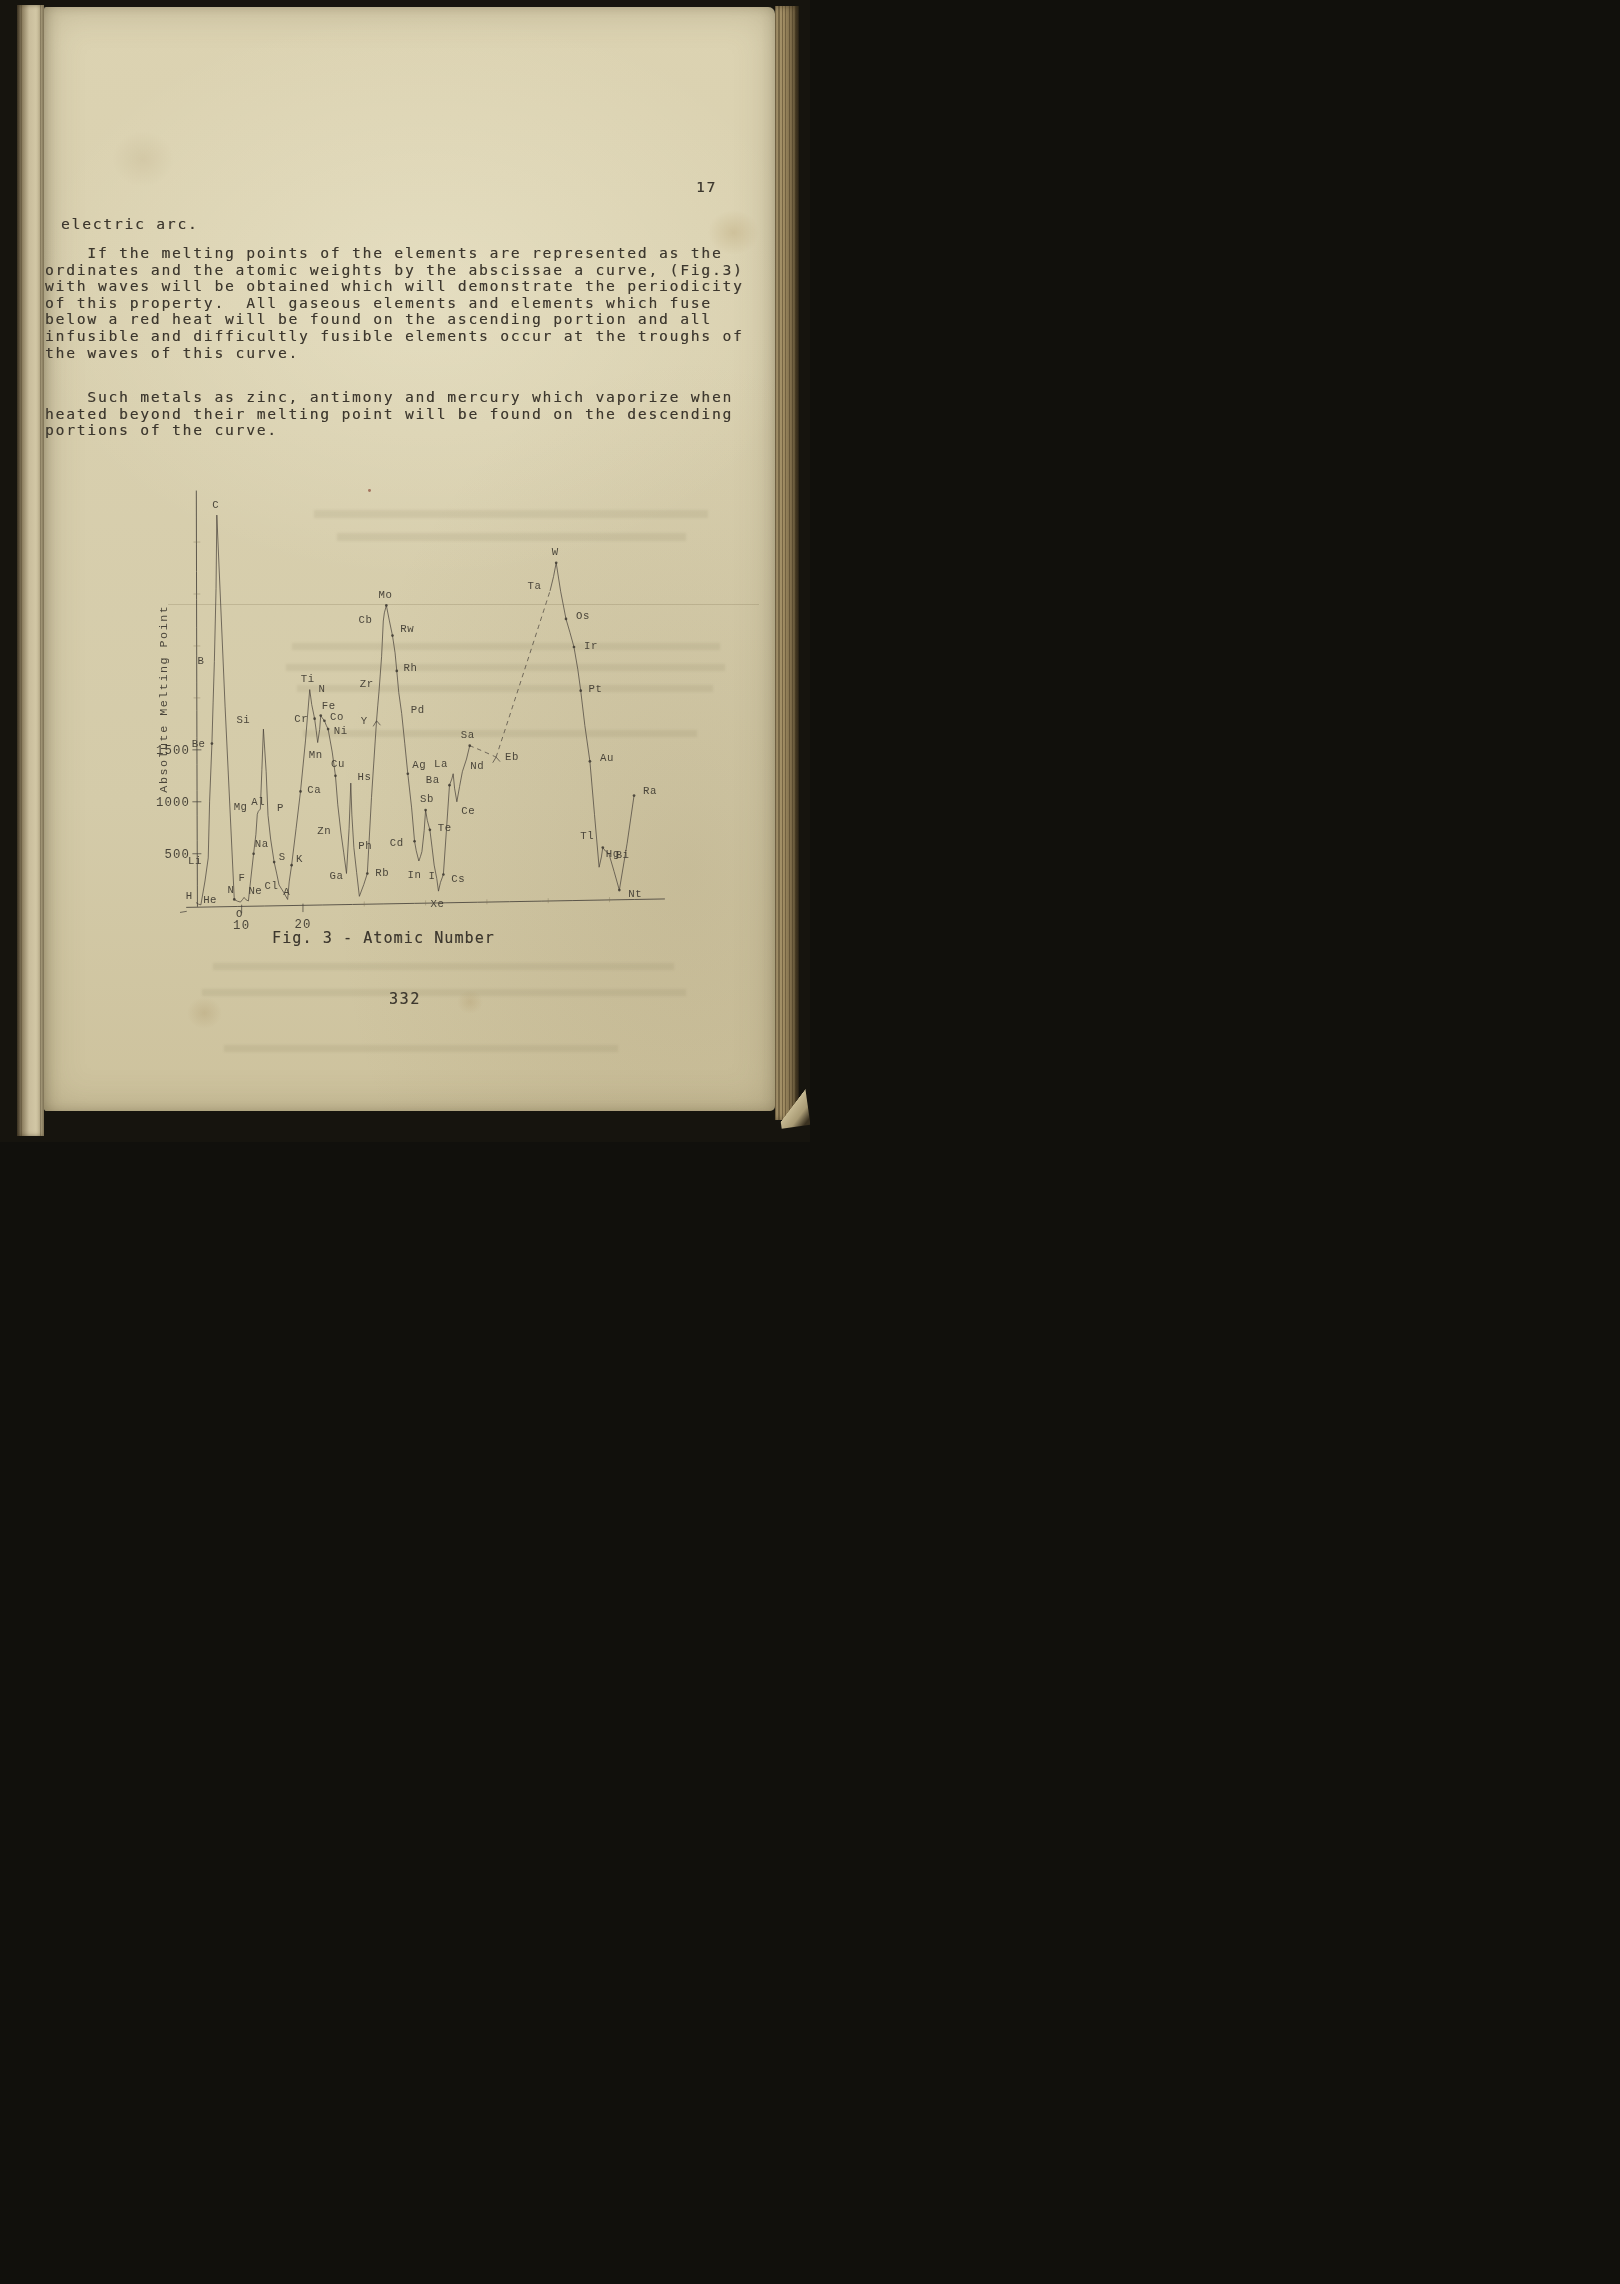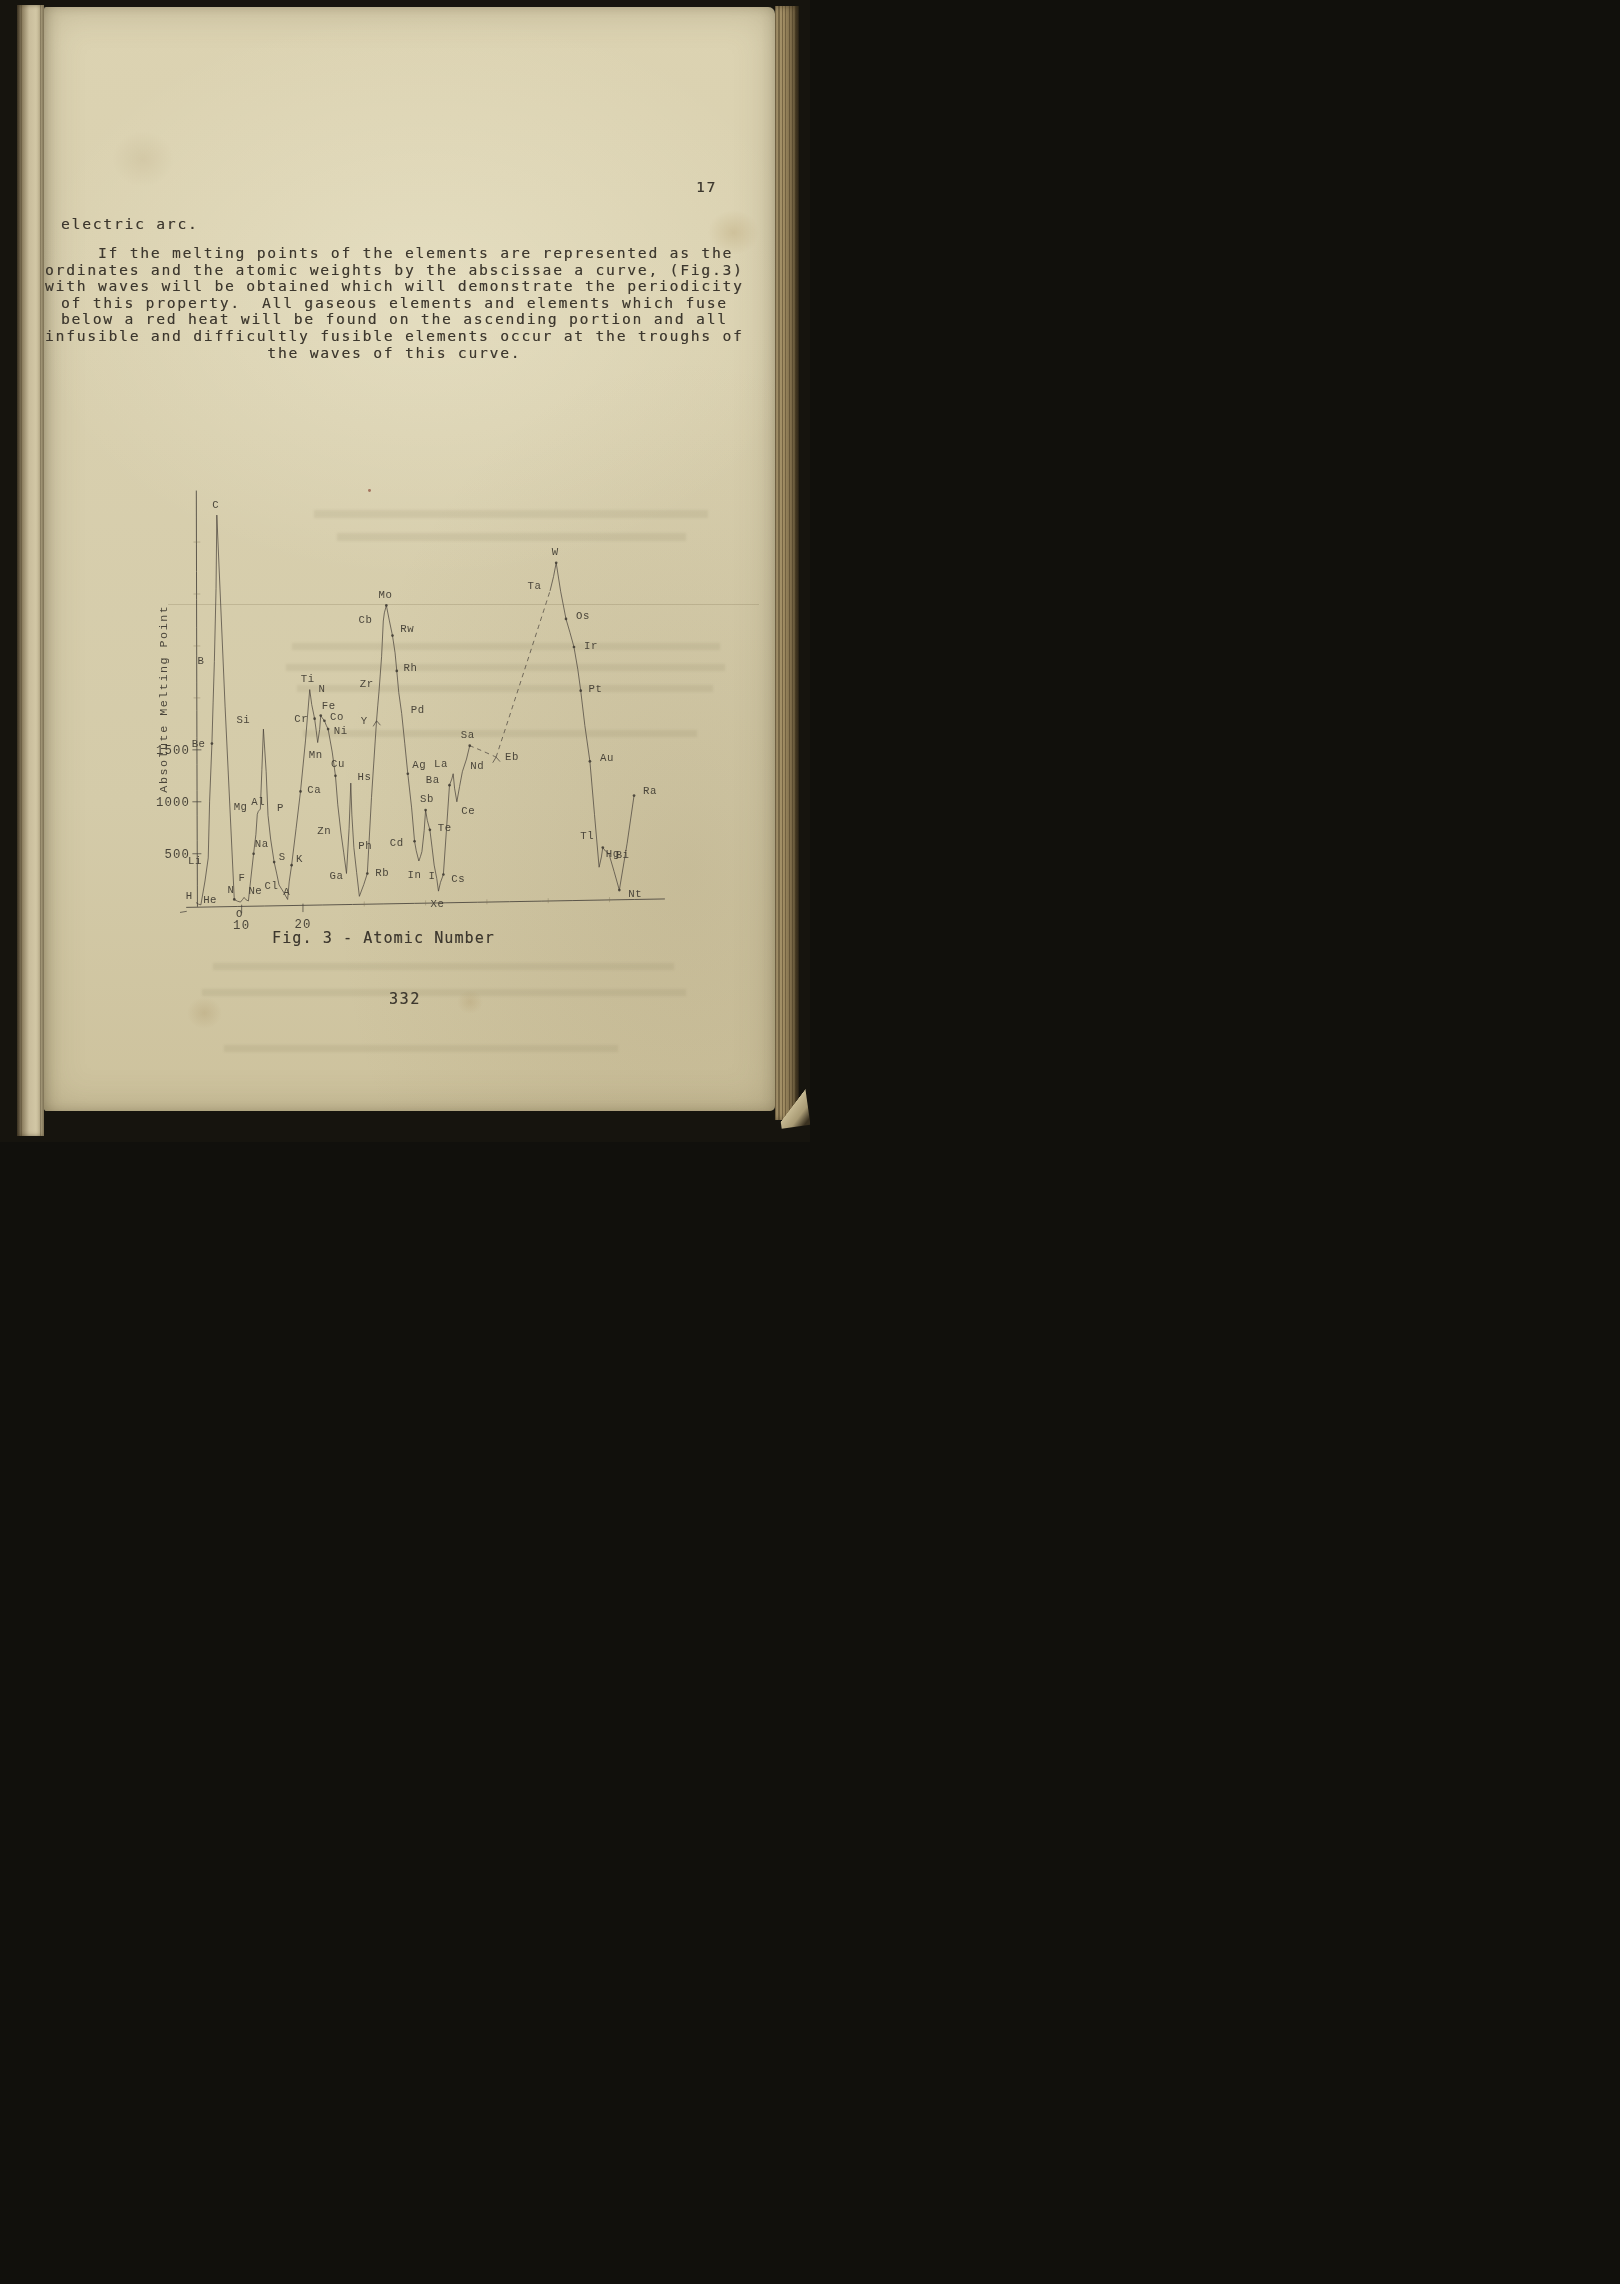--- a/index.html
+++ b/index.html
@@ -66,27 +66,30 @@
     <div class="ghost" style="left:180px;top:1038px;width:394px;height:6.8px;"></div>
     <div class="stain" style="left:664px;top:203px;width:51px;height:45px;background:radial-gradient(closest-side,rgba(152,120,58,.20),transparent);"></div>
     <div class="stain" style="left:143px;top:990px;width:35px;height:31.5px;background:radial-gradient(closest-side,rgba(142,110,58,.17),transparent);"></div>
     <div class="stain" style="left:413px;top:983px;width:26px;height:23.6px;background:radial-gradient(closest-side,rgba(150,116,60,.16),transparent);"></div>
     <div class="stain" style="left:68px;top:124px;width:62px;height:56px;background:radial-gradient(closest-side,rgba(138,112,66,.11),transparent);"></div>
     <div class="stain" style="left:324px;top:482px;width:2.8px;height:2.8px;background:rgba(122,42,30,.55);"></div>
   </div>
 
   <pre class="tw body-size" style="left:696px;top:179px;">17</pre>
   <pre class="tw body-size" style="left:61px;top:216px;">electric arc.</pre>
-  <pre class="tw body-size" style="left:45px;top:245px;text-align:center;">    If the melting points of the elements are represented as the
+  <pre class="tw body-size" style="left:45px;top:245px;">    If the melting points of the elements are represented as the
 ordinates and the atomic weights by the abscissae a curve, (Fig.3)
 with waves will be obtained which will demonstrate the periodicity
 of this property.  All gaseous elements and elements which fuse
 below a red heat will be found on the ascending portion and all
 infusible and difficultly fusible elements occur at the troughs of
 the waves of this curve.</pre>
+  <pre class="tw body-size" style="left:45px;top:389px;">    Such metals as zinc, antimony and mercury which vaporize when
+heated beyond their melting point will be found on the descending
+portions of the curve.</pre>
 
   <svg id="chart-svg" width="810" height="1142" viewBox="0 0 1440 2030" style="position:absolute;left:0;top:0;">
       <path d="M349,872 C349.6,1120 350.2,1420 351,1612" class="axis"></path>
       <path d="M331,1613 C560,1609 900,1603 1182,1598" class="axis"></path>
       <path d="M320,1622 l12,-2" class="tick"></path>
       <line x1="342" y1="1517.65" x2="358" y2="1517.65" class="tick"></line>
       <text x="338" y="1525.65" text-anchor="end" class="ticklabel">500</text>
       <line x1="342" y1="1425.3" x2="358" y2="1425.3" class="tick"></line>
       <text x="338" y="1433.3" text-anchor="end" class="ticklabel">1000</text>
       <line x1="342" y1="1332.95" x2="358" y2="1332.95" class="tick"></line>

